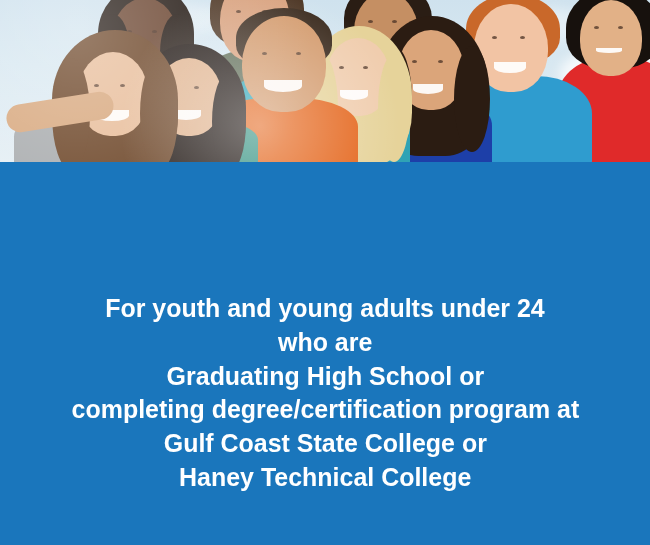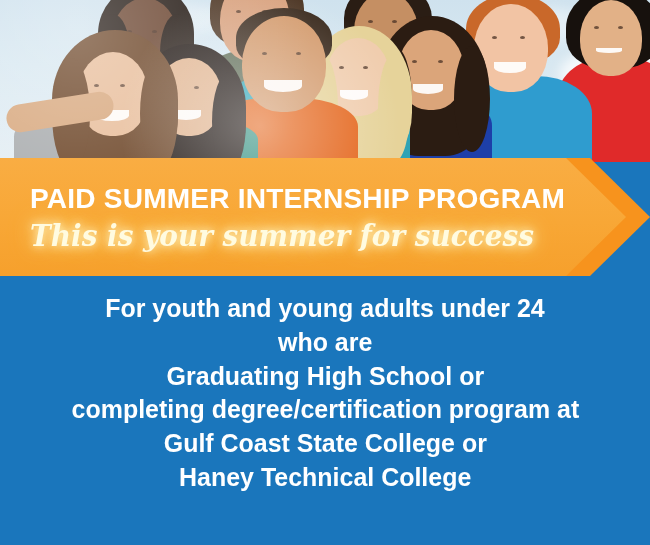--- a/index.html
+++ b/index.html
@@ -276,28 +276,20 @@
       <div class="eye" style="left:120px; top:84px;"></div>
       <div class="smile" style="left:95px;  top:110px; width:34px; height:11px;"></div>
 
       <div style="position:absolute; left:6px; top:98px; width:108px; height:28px;
                   background:#d8a87e; border-radius:20px; transform:rotate(-9deg);"></div>
     </div>
 
     <div class="photo-haze"></div>
   </div>
 
-  <div class="banner-wrap">
-    <div class="arrow-dark"></div>
-    <div class="arrow-light"></div>
-    <div class="banner-text">
-      <div class="headline">PAID SUMMER INTERNSHIP PROGRAM</div>
-      <div class="tagline">This is your summer for success</div>
-    </div>
-  </div>
 
   <div class="blue-panel">
     <div class="body-line">For youth and young adults under 24</div>
     <div class="body-line">who are</div>
     <div class="body-line">Graduating High School or</div>
     <div class="body-line">completing degree/certification program at</div>
     <div class="body-line">Gulf Coast State College or</div>
     <div class="body-line">Haney Technical College</div>
   </div>
 

